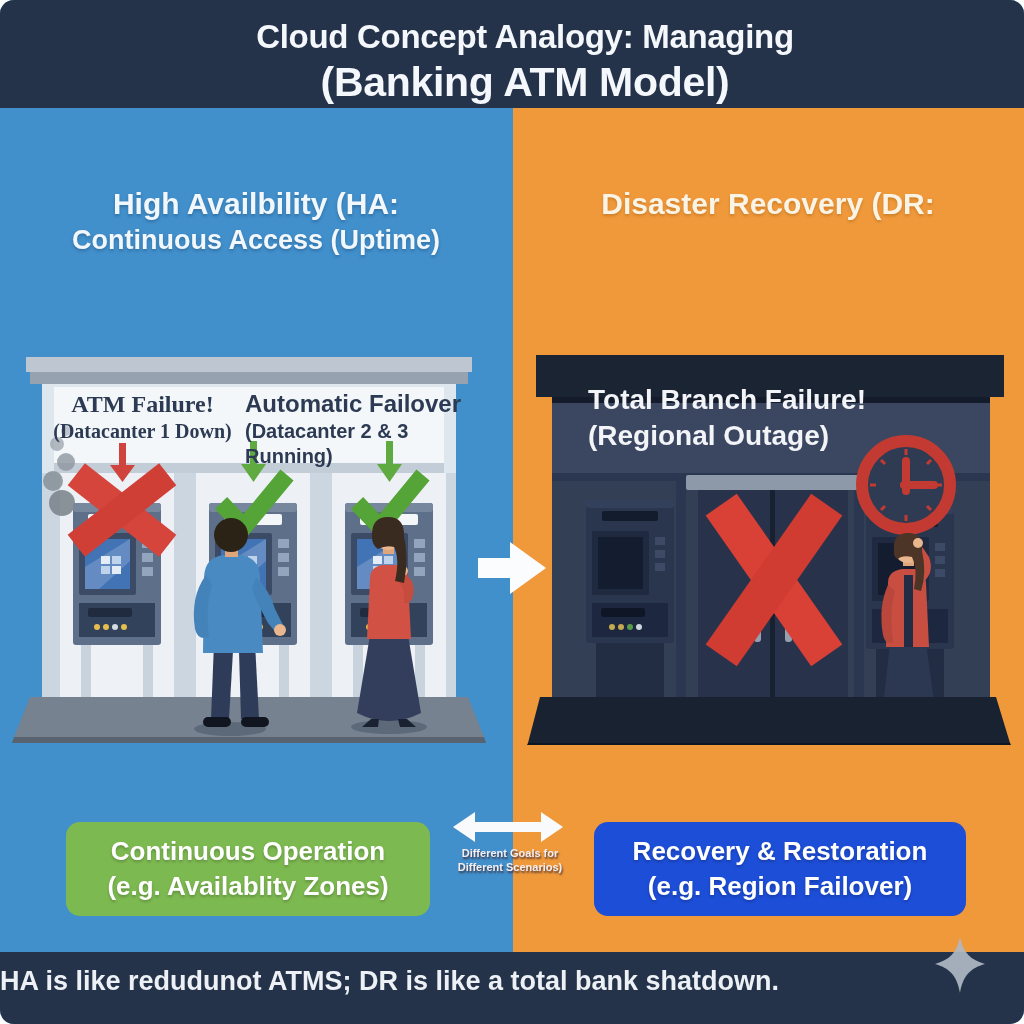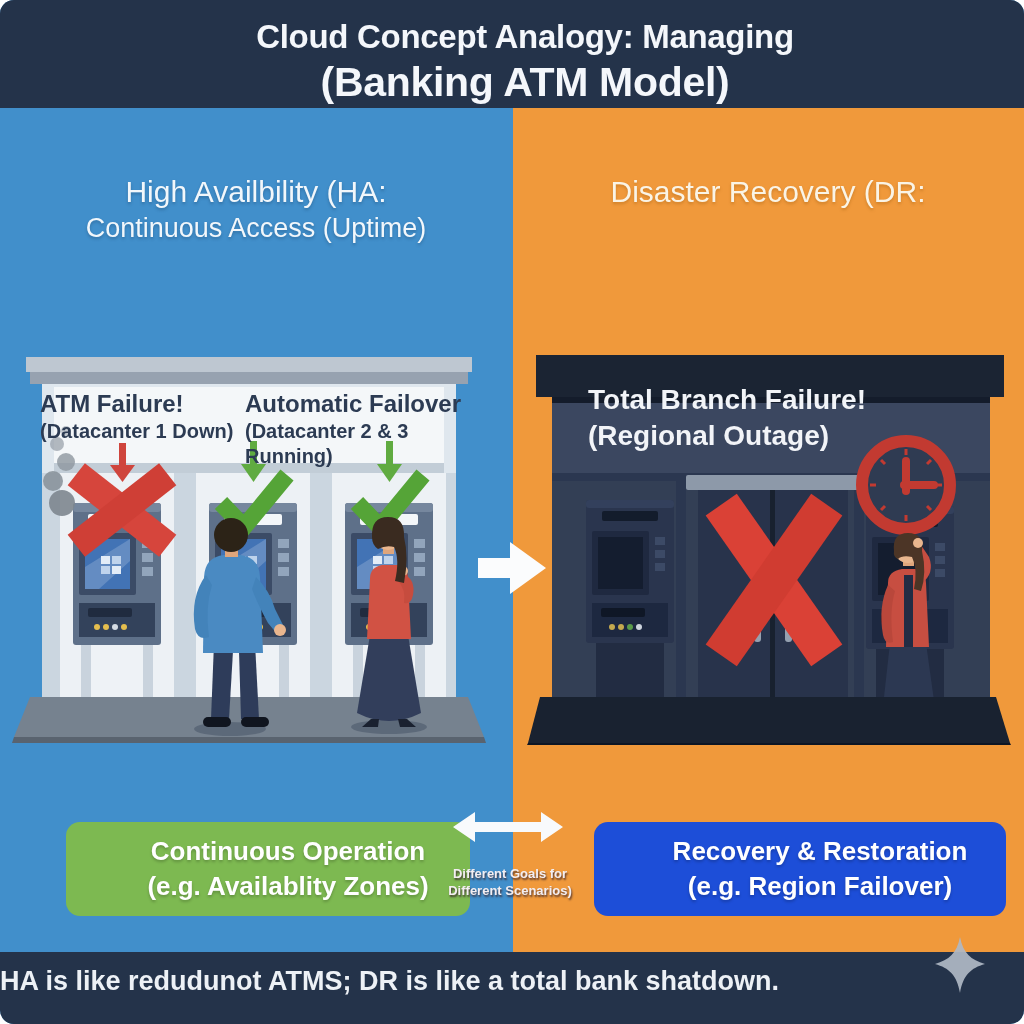--- a/index.html
+++ b/index.html
@@ -12,45 +12,45 @@
   
   #top-band{left:0;top:0;width:1024px;height:108px;background:#24334a;}
   #left-half{left:0;top:108px;width:513px;height:844px;background:#418fcb;}
   #right-half{left:513px;top:108px;width:511px;height:844px;background:#f0993b;}
   #footer-band{left:0;top:952px;width:1024px;height:72px;background:#24334a;z-index:6;}
   
   #title{left:13px;top:16px;width:1024px;text-align:center;color:#f4f7fb;font-weight:bold;z-index:2;}
   #title .t1{font-size:33px;letter-spacing:-0.3px;line-height:1.25;}
   #title .t2{font-size:41px;letter-spacing:-0.3px;line-height:1.25;}
   
-  .half-heading{top:172px;width:512px;text-align:center;font-weight:normal;z-index:2;}
+  .half-heading{top:184px;width:512px;text-align:center;font-weight:bold;z-index:2;}
   #ha-heading{left:0;color:#f2f7fb;text-shadow:0 2px 3px rgba(25,60,95,.35);}
   #dr-heading{left:512px;color:#faf4e6;text-shadow:0 2px 3px rgba(140,80,10,.35);}
   .half-heading .h1{font-size:30px;line-height:1.3;}
   .half-heading .h2{font-size:27px;line-height:1.3;}
   
   .scene{top:345px;width:512px;height:400px;z-index:1;}
   #ha-scene{left:0;}
   #dr-scene{left:512px;}
   
   #ha-labels{left:40px;top:390px;width:432px;display:flex;z-index:2;color:#2c3b53;font-weight:bold;}
-  #ha-label-fail{width:205px;}
+  #ha-label-fail{width:205px;text-align:center;font-family:Liberation Serif, serif;}
   #ha-label-failover{width:227px;text-align:left;}
   .lab-l1{font-size:24px;line-height:1.2;}
   .lab-l2{font-size:20px;line-height:1.25;}
   #dr-label{left:588px;top:382px;width:330px;color:#f2f4f8;font-weight:bold;z-index:2;font-size:28px;line-height:1.3;}
   
   .sum-box{top:822px;height:94px;border-radius:14px;display:flex;flex-direction:column;justify-content:center;
     text-align:center;color:#ffffff;font-weight:bold;font-size:26px;line-height:1.35;z-index:3;
-    text-shadow:0 2px 3px rgba(0,0,0,.22);padding-left:40px;}
+    text-shadow:0 2px 3px rgba(0,0,0,.22);}
   #green-box{left:66px;width:364px;background:#7db951;}
   #red-box{left:594px;width:372px;background:#1d4ed8;}
   
   #center-note{left:430px;top:846px;width:160px;text-align:center;color:#f3eef2;font-weight:bold;
-    font-size:13px;line-height:1.3;z-index:4;text-shadow:1px 2px 2px rgba(55,35,45,.85);margin-top:20px;}
+    font-size:11px;line-height:1.3;z-index:4;text-shadow:1px 2px 2px rgba(55,35,45,.85);}
   #compare-arrow{left:449px;top:806px;z-index:4;}
   #transfer-arrow{left:472px;top:530px;z-index:3;}
   
   #footer-text{left:0;top:966px;width:1024px;text-align:left;color:#edf1f6;font-weight:bold;font-size:27px;z-index:7;}
   #sparkle{left:934px;top:936px;z-index:8;}
 </style>
 </head>
 <body>
 
 <div id="stage">

